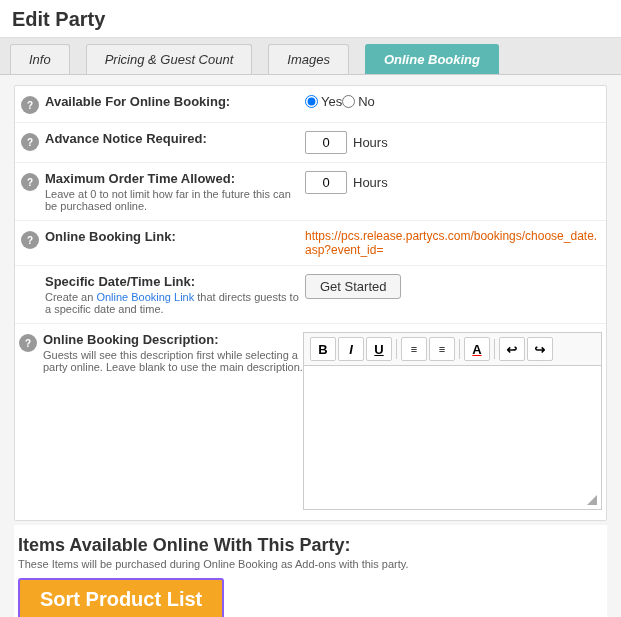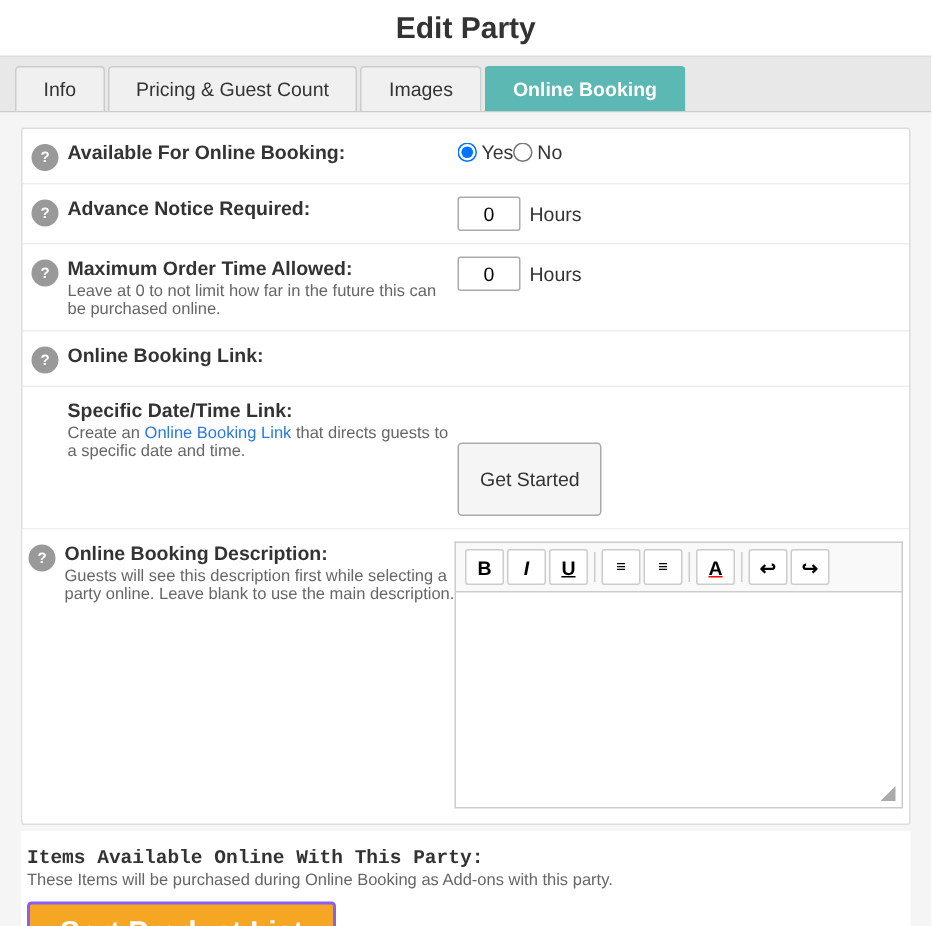--- a/index.html
+++ b/index.html
@@ -8,36 +8,36 @@
       font-size: 13px;
       background: #fff;
       width: 621px;
       min-height: 617px;
       color: #333;
     }
 
     .page-header {
       padding: 8px 12px 6px 12px;
       border-bottom: 1px solid #ddd;
-      text-align: center;
     }
 
     .page-title {
       font-size: 20px;
       font-weight: bold;
       color: #333;
     }
 
     .tabs-bar {
       display: flex;
       background: #e8e8e8;
       border-bottom: 1px solid #ccc;
       padding: 0 10px;
-      gap: 2px;
+      gap: 16px;
       padding-top: 6px;
+      font-style: italic;
     }
 
     .tab {
       padding: 7px 18px;
       border: 1px solid #ccc;
       border-bottom: none;
       background: #f0f0f0;
       cursor: pointer;
       font-size: 13px;
       border-radius: 3px 3px 0 0;
@@ -125,26 +125,25 @@
     .link-text {
       color: #e05c00;
       font-size: 12px;
       word-break: break-all;
       flex: 1;
     }
 
     .get-started-btn {
       background: #f5f5f5;
       border: 1px solid #aaa;
-      padding: 16px 14px;
+      padding: 4px 14px;
       font-size: 13px;
       cursor: pointer;
       border-radius: 3px;
       color: #333;
-      margin-top: 29px;
     }
 
     .editor-toolbar {
       border: 1px solid #ccc;
       border-bottom: none;
       padding: 4px 6px;
       display: flex;
       gap: 2px;
       align-items: center;
       background: #f9f9f9;
@@ -228,23 +227,22 @@
     }
 
     .items-section {
       padding: 10px 4px 8px 4px;
       background: #fff;
       margin-top: 2px;
     }
 
     .items-title {
       font-weight: bold;
-      font-size: 13px;
+      font-size: 18px;
       margin-bottom: 2px;
-      font-family: Liberation Mono, monospace;
     }
 
     .items-subtitle {
       font-size: 11px;
       color: #666;
       margin-bottom: 8px;
     }
 
     .sort-btn {
       background: #f5a623;
@@ -340,20 +338,23 @@
       <div class="field-control">
         <input type="text" class="small-input" value="0" style="">
         <span>Hours</span>
       </div>
     </div>
 
     <div class="inner-field-row">
       <div class="help-icon">?</div>
       <div class="field-label-col">
         <span class="field-label">Online Booking Link:</span>
+      </div>
+      <div class="field-control">
+        <span class="link-text">https://pcs.release.partycs.com/bookings/choose_date.asp?event_id=</span>
       </div>
     </div>
 
     <div class="inner-field-row">
       <div style="width:18px;flex-shrink:0;margin-right:6px;margin-top:2px;"></div>
       <div class="field-label-col">
         <span class="field-label">Specific Date/Time Link:</span>
         <div class="field-sublabel">
           Create an <a href="#">Online Booking Link</a> that directs guests to a specific date and time.
         </div>

